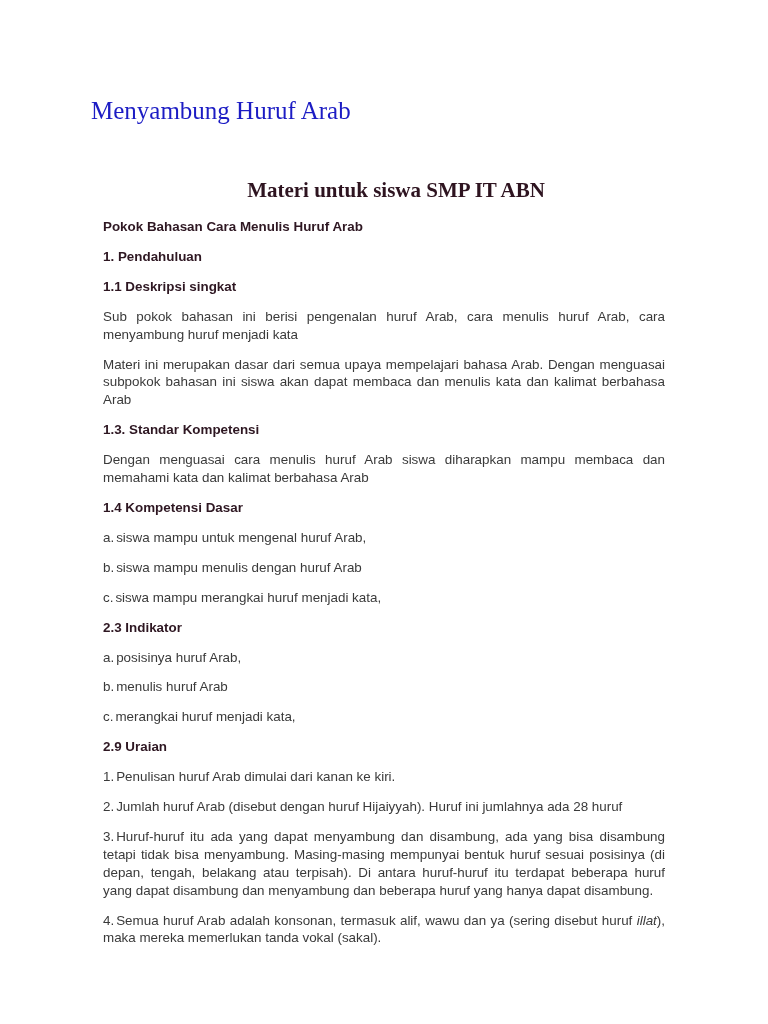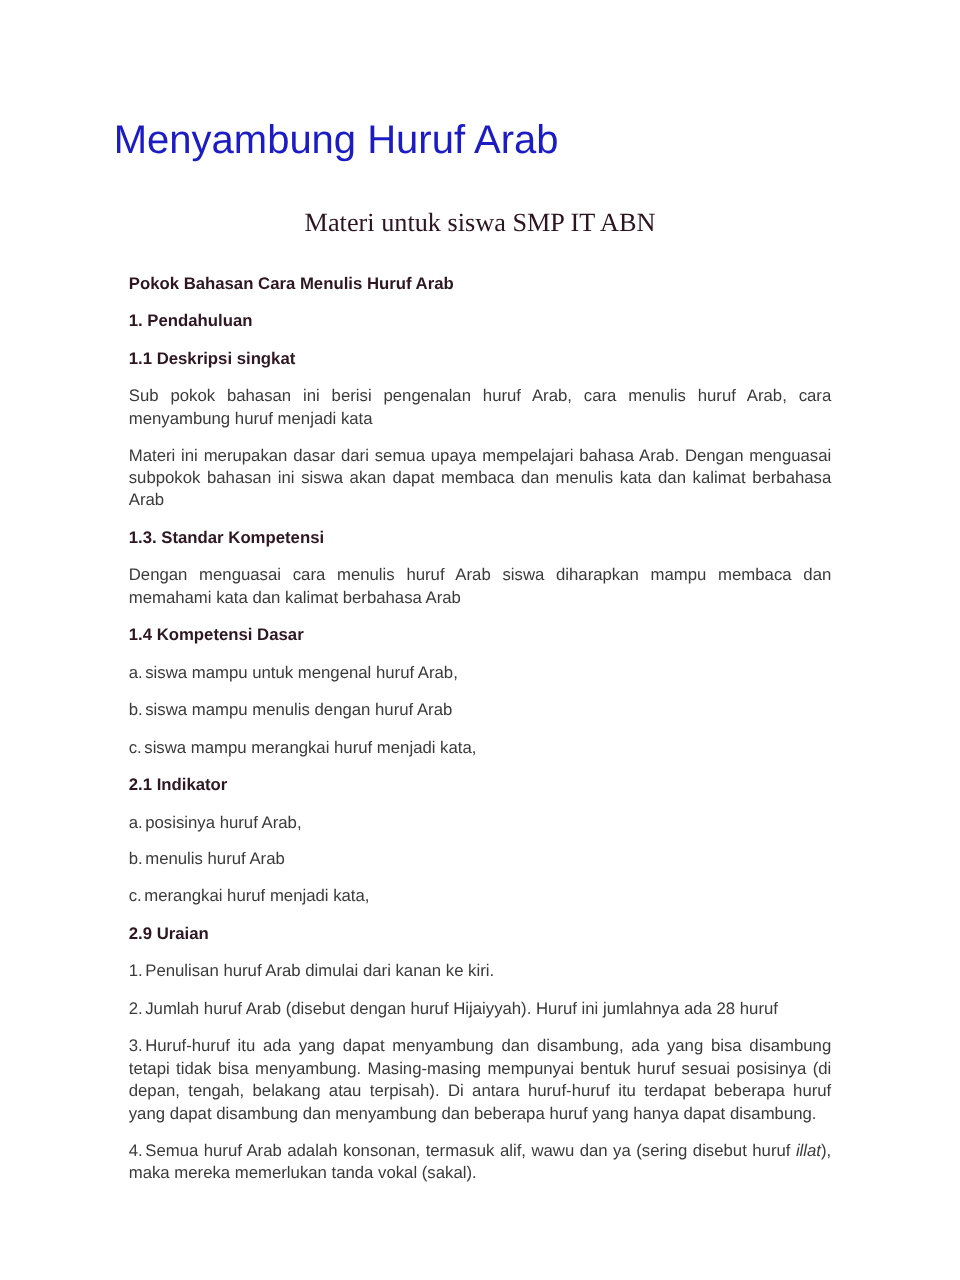--- a/index.html
+++ b/index.html
@@ -17,36 +17,36 @@
       position: absolute;
       left: 91px;
       top: 0;
       width: 586px;
     }
     .doc-title {
       position: absolute;
       left: 0;
       top: 95px;
       margin: 0;
-      font-family: Liberation Sans, sans-serif;
+      font-family: Liberation Serif, serif;
       font-weight: normal;
-      font-size: 32px;
+      font-size: 25px;
       line-height: 32px;
       color: #1c1cc4;
       white-space: nowrap;
     }
     .doc-subtitle {
       position: absolute;
       left: 0;
       top: 164px;
       width: 586px;
-      margin: 0;
+      margin: 12px;
       text-align: center;
       font-family: "Liberation Serif", serif;
-      font-weight: normal;
+      font-weight: bold;
       font-size: 21px;
       line-height: 28px;
       color: #2e1420;
     }
     .content {
       position: absolute;
       left: 0;
       top: 206px;
       width: 586px;
       font-family: "Liberation Sans", sans-serif;
@@ -91,21 +91,21 @@
     <p>Materi ini merupakan dasar dari semua upaya mempelajari bahasa Arab. Dengan menguasai subpokok bahasan ini siswa akan dapat membaca dan menulis kata dan kalimat berbahasa Arab</p>
 
     <p class="h">1.3. Standar Kompetensi</p>
     <p>Dengan menguasai cara menulis huruf Arab siswa diharapkan mampu membaca dan memahami kata dan kalimat berbahasa Arab</p>
 
     <p class="h">1.4 Kompetensi Dasar</p>
     <p class="li"><span class="num">a.</span><span>siswa mampu untuk mengenal huruf Arab,</span></p>
     <p class="li"><span class="num">b.</span><span>siswa mampu menulis dengan huruf Arab</span></p>
     <p class="li"><span class="num">c.</span><span>siswa mampu merangkai huruf menjadi kata,</span></p>
 
-    <p class="h">2.1 Indikator</p>
+    <p class="h">2.3 Indikator</p>
     <p class="li"><span class="num">a.</span><span>posisinya huruf Arab,</span></p>
     <p class="li"><span class="num">b.</span><span>menulis huruf Arab</span></p>
     <p class="li"><span class="num">c.</span><span>merangkai huruf menjadi kata,</span></p>
 
     <p class="h">2.9 Uraian</p>
 
     <p class="li"><span class="num">1.</span><span>Penulisan huruf Arab dimulai dari kanan ke kiri.</span></p>
     <p class="li"><span class="num">2.</span><span>Jumlah huruf Arab (disebut dengan huruf Hijaiyyah). Huruf ini jumlahnya ada 28 huruf</span></p>
     <p class="li"><span class="num">3.</span><span>Huruf-huruf itu ada yang dapat menyambung dan disambung, ada yang bisa disambung tetapi tidak bisa menyambung. Masing-masing mempunyai bentuk huruf sesuai posisinya (di depan, tengah, belakang atau terpisah). Di antara huruf-huruf itu terdapat beberapa huruf yang dapat disambung dan menyambung dan beberapa huruf yang hanya dapat disambung.</span></p>
     <p class="li"><span class="num">4.</span><span>Semua huruf Arab adalah konsonan, termasuk alif, wawu dan ya (sering disebut huruf </span><em>illat</em><span>), maka mereka memerlukan tanda vokal (sakal).</span></p>

